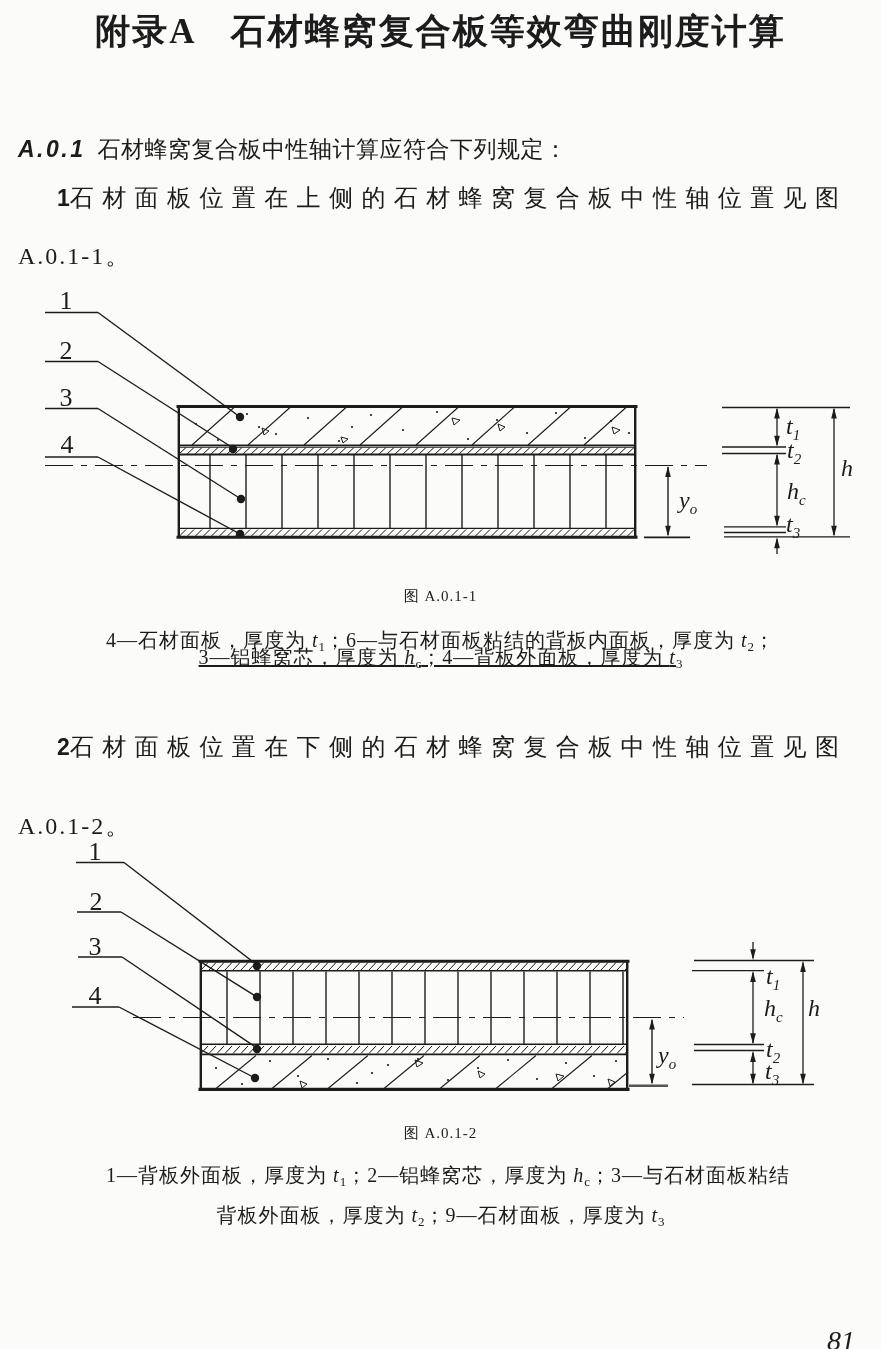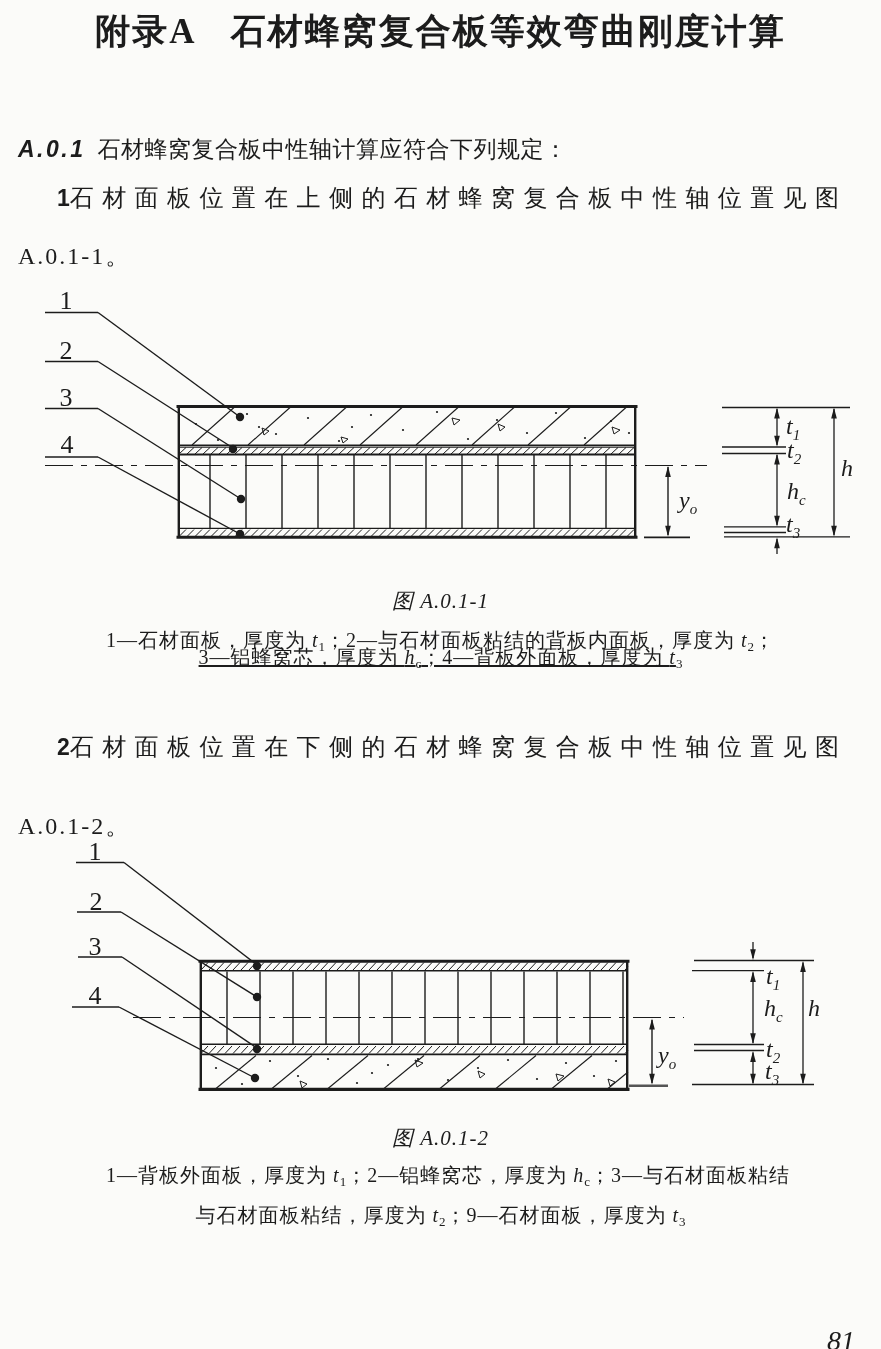--- a/index.html
+++ b/index.html
@@ -24,21 +24,21 @@
     font-weight:bold;letter-spacing:2.5px;font-style:italic;
   }
   .clause-txt{margin-left:12px;letter-spacing:0.5px;}
   .item-line1{left:57px;right:16px;font-size:24px;white-space:nowrap;}
   .item-num{
     font-family:"Liberation Sans","DejaVu Sans",sans-serif;
     font-weight:bold;font-size:23px;
   }
   .item-txt{margin-left:0;letter-spacing:8.4px;}
   .item-line2{left:18px;font-size:24px;letter-spacing:2px;}
-  .caption{left:0;right:0;text-align:center;font-size:21px;letter-spacing:1px;font-style:italic;}
+  .caption{left:0;right:0;text-align:center;font-size:15px;letter-spacing:1px;}
   .legend{left:0;right:0;text-align:center;font-size:20px;letter-spacing:1px;white-space:nowrap;}
   .legend .var, .item-line2 .var{font-style:italic;}
   .legend sub{font-size:13px;font-style:normal;letter-spacing:0;vertical-align:-4px;}
   .pagenum{right:26px;top:1293px;font-style:italic;font-size:28px;margin-top:32px;}
   svg{position:absolute;left:0;}
   svg text{fill:#1c1c1c;}
   .callout{font-size:26px;font-family:"Liberation Serif",serif;}
   .dim{font-style:italic;font-size:24px;font-family:"Liberation Serif",serif;}
   .dsub{font-size:15px;}
 </style>
@@ -326,21 +326,21 @@
       <path d="M834 407.5 l-2.8 11 l5.6 0 z" fill="#1c1c1c" stroke="none"></path>
       <path d="M834 536.8 l-2.8 -11 l5.6 0 z" fill="#1c1c1c" stroke="none"></path>
       <text class="dim" x="841" y="476" stroke="none"><tspan>h</tspan></text>
     </g>
   </g>
 </svg>
 
 <div class="abs caption" style="top:587px;">
   <span>图 A.0.1-1</span>
 </div>
-<div class="abs legend" style="top:627px;"><span>1—石材面板，厚度为 </span><i class="var">t</i><sub>1</sub><span>；2—与石材面板粘结的背板内面板，厚度为 </span><i class="var">t</i><sub>2</sub><span>；</span></div>
+<div class="abs legend" style="top:627px;"><span>4—石材面板，厚度为 </span><i class="var">t</i><sub>1</sub><span>；6—与石材面板粘结的背板内面板，厚度为 </span><i class="var">t</i><sub>2</sub><span>；</span></div>
 <div class="abs legend" style="top:644px;text-decoration:underline;"><span>3—铝蜂窝芯，厚度为 </span><i class="var">h</i><sub>c</sub><span>；4—背板外面板，厚度为 </span><i class="var">t</i><sub>3</sub></div>
 
 <div class="abs item-line1" style="top:731px;">
   <span class="item-num">2</span><span class="item-txt">石材面板位置在下侧的石材蜂窝复合板中性轴位置见图</span>
 </div>
 <div class="abs item-line2" style="top:776px;margin-top:34px;">
   <span>A.0.1-2。</span>
 </div>
 
 <svg width="881" height="272" viewBox="0 835 881 272" style="top:835px;">
@@ -596,17 +596,17 @@
       <path d="M803 1084.8 l-2.8 -11 l5.6 0 z" fill="#1c1c1c" stroke="none"></path>
       <text class="dim" x="808" y="1016" stroke="none"><tspan>h</tspan></text>
     </g>
   </g>
 </svg>
 
 <div class="abs caption" style="top:1124px;">
   <span>图 A.0.1-2</span>
 </div>
 <div class="abs legend" style="top:1162px;margin-left:15px;"><span>1—背板外面板，厚度为 </span><i class="var">t</i><sub>1</sub><span>；2—铝蜂窝芯，厚度为 </span><i class="var">h</i><sub>c</sub><span>；3—与石材面板粘结</span></div>
-<div class="abs legend" style="top:1202px;"><span>与石材面板粘结，厚度为 </span><i class="var">t</i><sub>2</sub><span>；9—石材面板，厚度为 </span><i class="var">t</i><sub>3</sub></div>
+<div class="abs legend" style="top:1202px;"><span>背板外面板，厚度为 </span><i class="var">t</i><sub>2</sub><span>；9—石材面板，厚度为 </span><i class="var">t</i><sub>3</sub></div>
 
 <div class="abs pagenum">
   <span>81</span>
 </div>
 
 </body></html>

